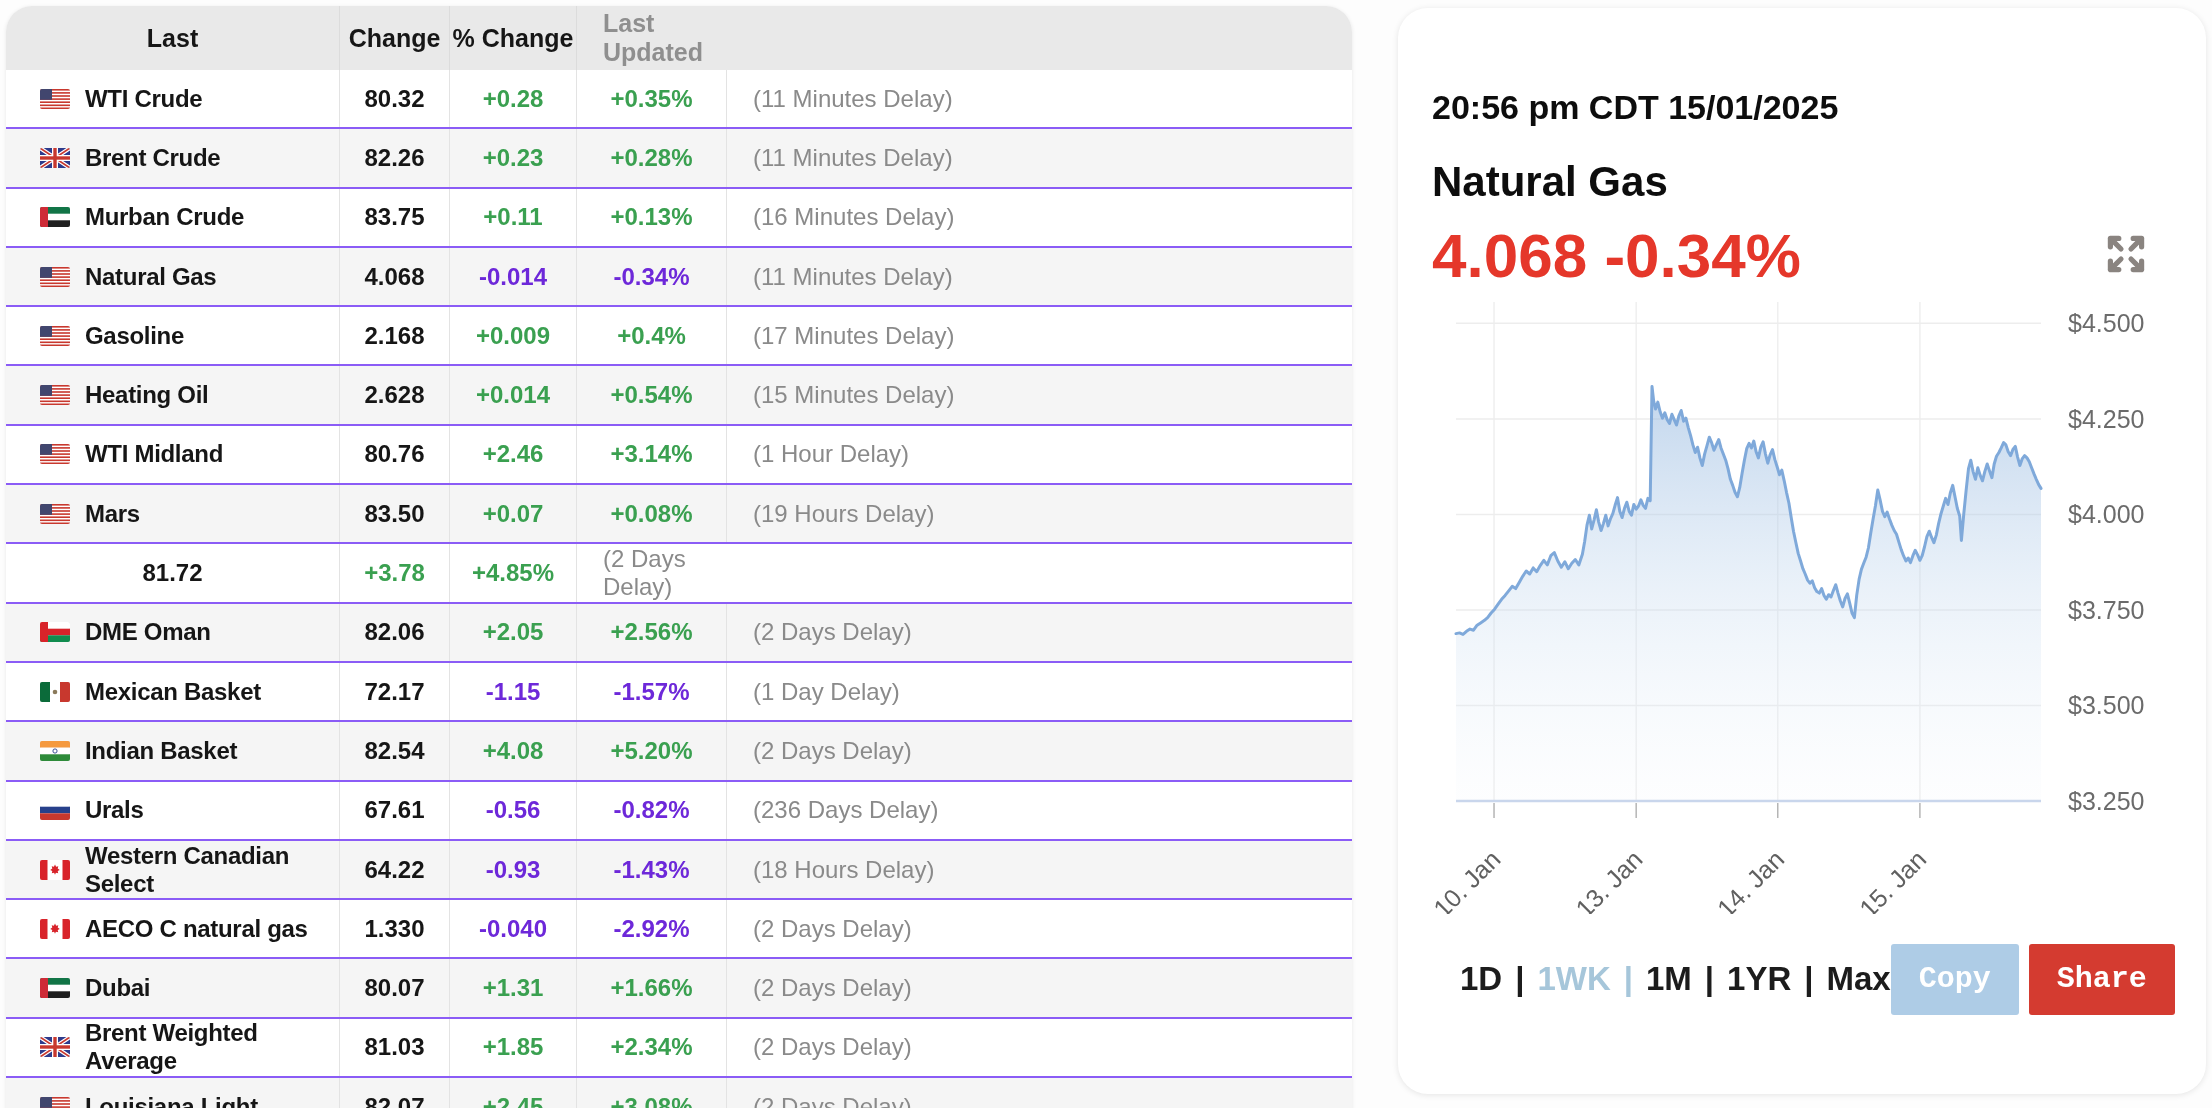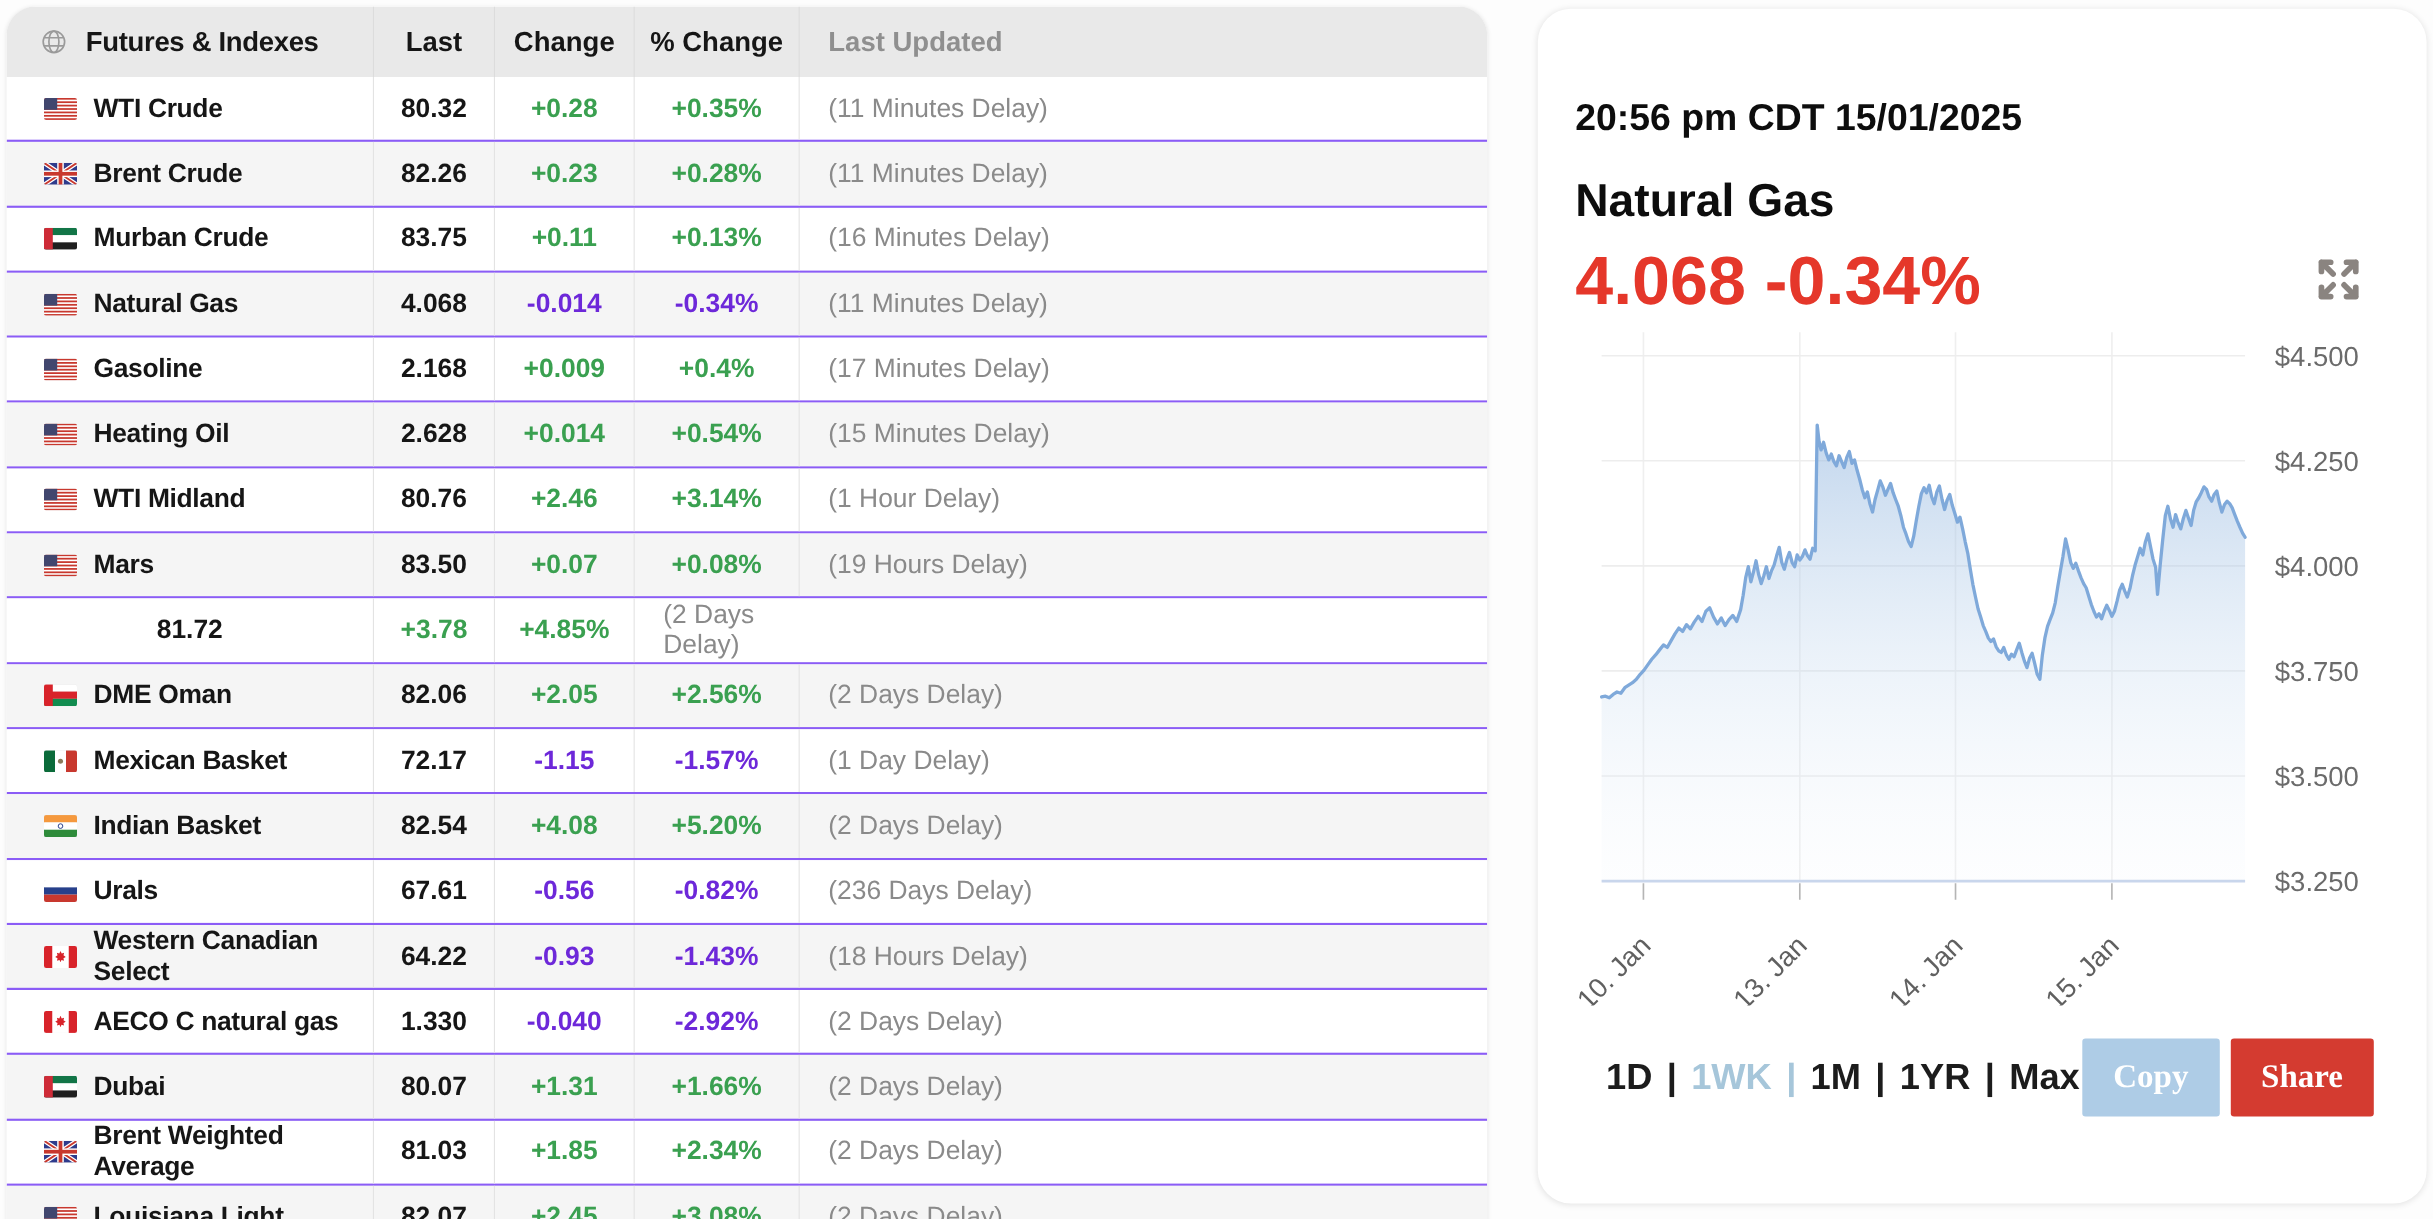--- a/index.html
+++ b/index.html
@@ -34,39 +34,29 @@
   #chart svg{font-family:"Liberation Sans",sans-serif;}
   .bottom-bar{position:absolute;left:62px;right:48px;top:935px;height:72px;
     display:flex;align-items:center;justify-content:space-between;}
   .ranges{display:flex;align-items:center;font-size:33px;font-weight:600;color:#1c1c1c;}
   .range-opt{cursor:pointer;}
   .range-opt.active{color:#a6c6da;}
   .sep{margin:0 13px;color:#1c1c1c;}
   .sep.light{color:#a6c6da;}
   .btns{display:flex;gap:10px;}
   .btn{height:71px;border:none;border-radius:3px;color:#fff;font-size:30px;font-weight:600;
-    font-family:Liberation Serif, serif;padding:0 28px;cursor:pointer;}
+    font-family:Liberation Mono, monospace;padding:0 28px;cursor:pointer;}
   .btn.copy{background:#aecce6;}
   .btn.share{background:#d43b30;}
 </style>
 </head>
 <body>
 
 <section class="card table-card">
   <div class="thead">
-    <div class="cell name">
-      <span style="display:inline-flex">
-        <svg width="26" height="26" viewBox="0 0 24 24" fill="none" stroke="#9a9a9a" stroke-width="1.4">
-          <circle cx="12" cy="12" r="9"></circle>
-            <ellipse cx="12" cy="12" rx="4.2" ry="9"></ellipse>
-          <path d="M3.7 8.6h16.6M3.7 15.4h16.6"></path>
-        </svg>
-      </span>
-      <span>Futures &amp; Indexes</span>
-    </div>
     <div class="cell">Last</div>
     <div class="cell">Change</div>
     <div class="cell">% Change</div>
     <div class="cell updated">Last Updated</div>
   </div>
   <div id="rows">
       <div class="trow">
         <div class="cell name">
           <span class="flag">
             <svg viewBox="0 0 30 20">

